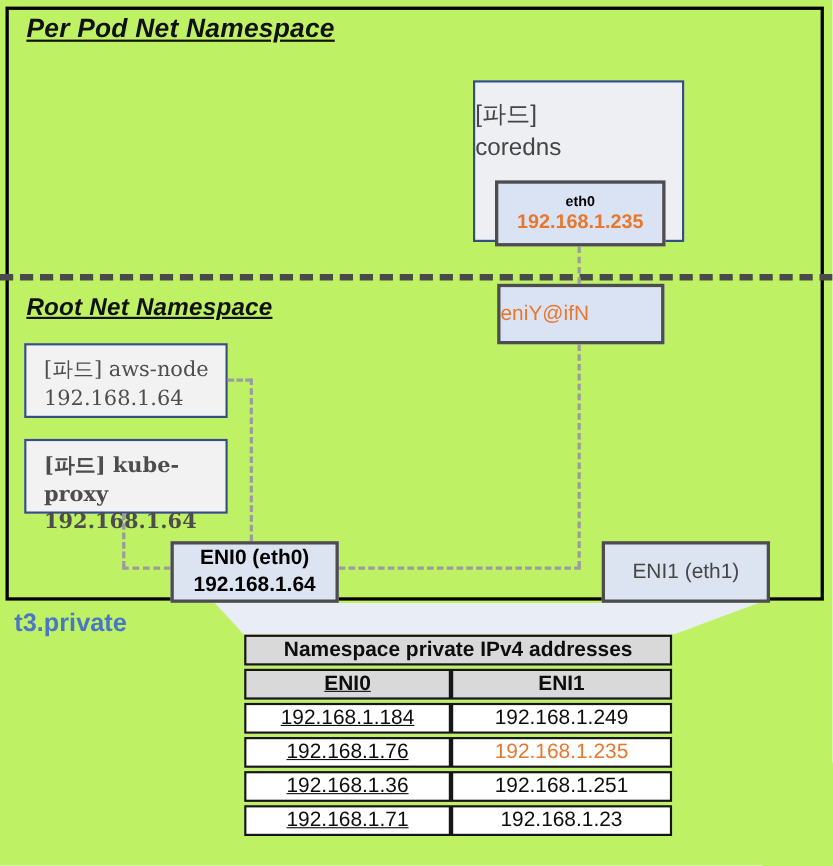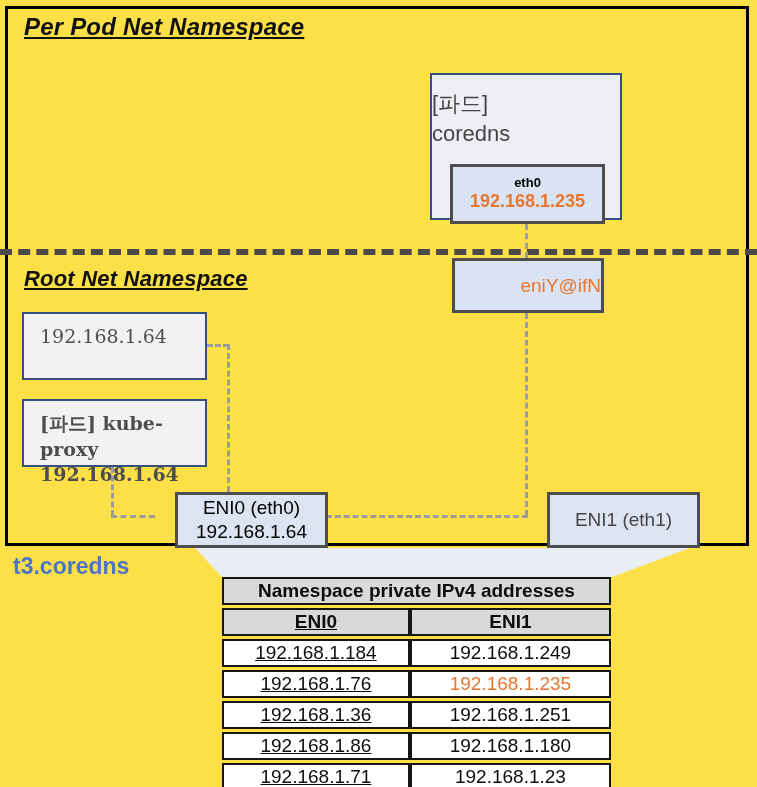--- a/index.html
+++ b/index.html
@@ -1,17 +1,17 @@
 <!DOCTYPE html>
 <html><head>
 <meta charset="utf-8">
 <style>
   html,body{margin:0;padding:0;background:#ffffff;}
   .canvas{
-    position:relative;width:757px;height:787px;background:#fde047;overflow:hidden;
+    position:relative;width:757px;height:787px;background:#bef264;overflow:hidden;
     font-family:"Liberation Sans","DejaVu Sans",sans-serif;
   }
   
   .outer-box{
     position:absolute;left:5px;top:6px;width:744px;height:540px;
     border:3px solid #000;box-sizing:border-box;background:transparent;
   }
   .ns-divider{
     position:absolute;left:0;top:249px;width:757px;height:0;
     border-top:6px dashed #4a4a4a;
@@ -37,21 +37,21 @@
     background:#dae3f3;border:3px solid #4d4d4d;box-sizing:border-box;
     display:flex;flex-direction:column;justify-content:center;z-index:3;
   }
   .eth0-name{text-align:center;font-size:13px;font-weight:bold;color:#000;line-height:1.2;}
   .eth0-ip{text-align:center;font-size:18px;font-weight:bold;color:#e8772e;line-height:1.2;}
 
   
   .veth-box{
     position:absolute;left:452px;top:258px;width:152px;height:55px;
     background:#dae3f3;border:3px solid #4d4d4d;box-sizing:border-box;
-    display:flex;align-items:center;justify-content:flex-end;z-index:3;
+    display:flex;align-items:center;justify-content:flex-start;z-index:3;
     font-size:19px;color:#e8772e;
   }
 
   
   .hostpod-box{
     position:absolute;left:22px;width:185px;height:68px;
     background:#f2f2f2;border:2px solid #35507e;box-sizing:border-box;
     font-family:"DejaVu Serif","Liberation Serif",serif;
     font-size:19px;color:#4d4d4d;line-height:1.35;
     padding:10px 0 0 16px;
@@ -59,21 +59,21 @@
   .awsnode-box{top:312px;}
   .kubeproxy-box{top:399px;font-weight:bold;}
 
   
   .eni-box{
     position:absolute;top:492px;width:153px;height:56px;
     background:#dce3f1;border:3px solid #4d4d4d;box-sizing:border-box;
     display:flex;flex-direction:column;justify-content:center;z-index:3;
     font-size:19px;line-height:1.25;text-align:center;
   }
-  .eni0-box{left:155px;font-weight:normal;color:#000;margin-left:20px;}
+  .eni0-box{left:155px;font-weight:bold;color:#000;}
   .eni1-box{left:547px;color:#464646;}
 
   
   .dash-v{position:absolute;width:0;border-left:3px dashed #9c9c9c;}
   .dash-h{position:absolute;height:0;border-top:3px dashed #9c9c9c;}
   .d-eth0-veth{left:525px;top:224px;height:34px;}
   .d-veth-down{left:525px;top:313px;height:203px;}
   .d-junction-eni0{left:308px;top:515px;width:220px;}
   .d-aws-right{left:207px;top:344px;width:22px;}
   .d-aws-down{left:227px;top:344px;height:148px;}
@@ -119,20 +119,21 @@
   <div class="eth0-box">
     <div class="eth0-name">eth0</div>
     <div class="eth0-ip">192.168.1.235</div>
   </div>
 
   <div class="veth-box">
     <span>eniY@ifN</span>
   </div>
 
   <div class="hostpod-box awsnode-box">
+    <div>[파드] aws-node</div>
     <div>192.168.1.64</div>
   </div>
   <div class="hostpod-box kubeproxy-box">
     <div>[파드] kube-proxy</div>
     <div>192.168.1.64</div>
   </div>
 
   <div class="eni-box eni0-box">
     <div>ENI0 (eth0)</div>
     <div>192.168.1.64</div>
@@ -142,21 +143,21 @@
   </div>
 
   <div class="dash-v d-eth0-veth"></div>
   <div class="dash-v d-veth-down"></div>
   <div class="dash-h d-junction-eni0"></div>
   <div class="dash-h d-aws-right"></div>
   <div class="dash-v d-aws-down"></div>
   <div class="dash-v d-kube-down"></div>
   <div class="dash-h d-kube-right"></div>
 
-  <div class="instance-label">t3.coredns</div>
+  <div class="instance-label">t3.private</div>
   <div class="funnel"></div>
 
   <table class="ip-table">
     <tbody>
       <tr>
         <td class="hdr" colspan="2">Namespace private IPv4 addresses</td>
       </tr>
       <tr>
         <td class="hdr c0">ENI0</td>
         <td class="hdr c1">ENI1</td>
@@ -167,23 +168,19 @@
       </tr>
       <tr>
         <td class="c0">192.168.1.76</td>
         <td class="c1 orange">192.168.1.235</td>
       </tr>
       <tr>
         <td class="c0">192.168.1.36</td>
         <td class="c1">192.168.1.251</td>
       </tr>
       <tr>
-        <td class="c0">192.168.1.86</td>
-        <td class="c1">192.168.1.180</td>
-      </tr>
-      <tr>
         <td class="c0">192.168.1.71</td>
         <td class="c1">192.168.1.23</td>
       </tr>
     </tbody>
   </table>
 
 </div>
 
 </body></html>

